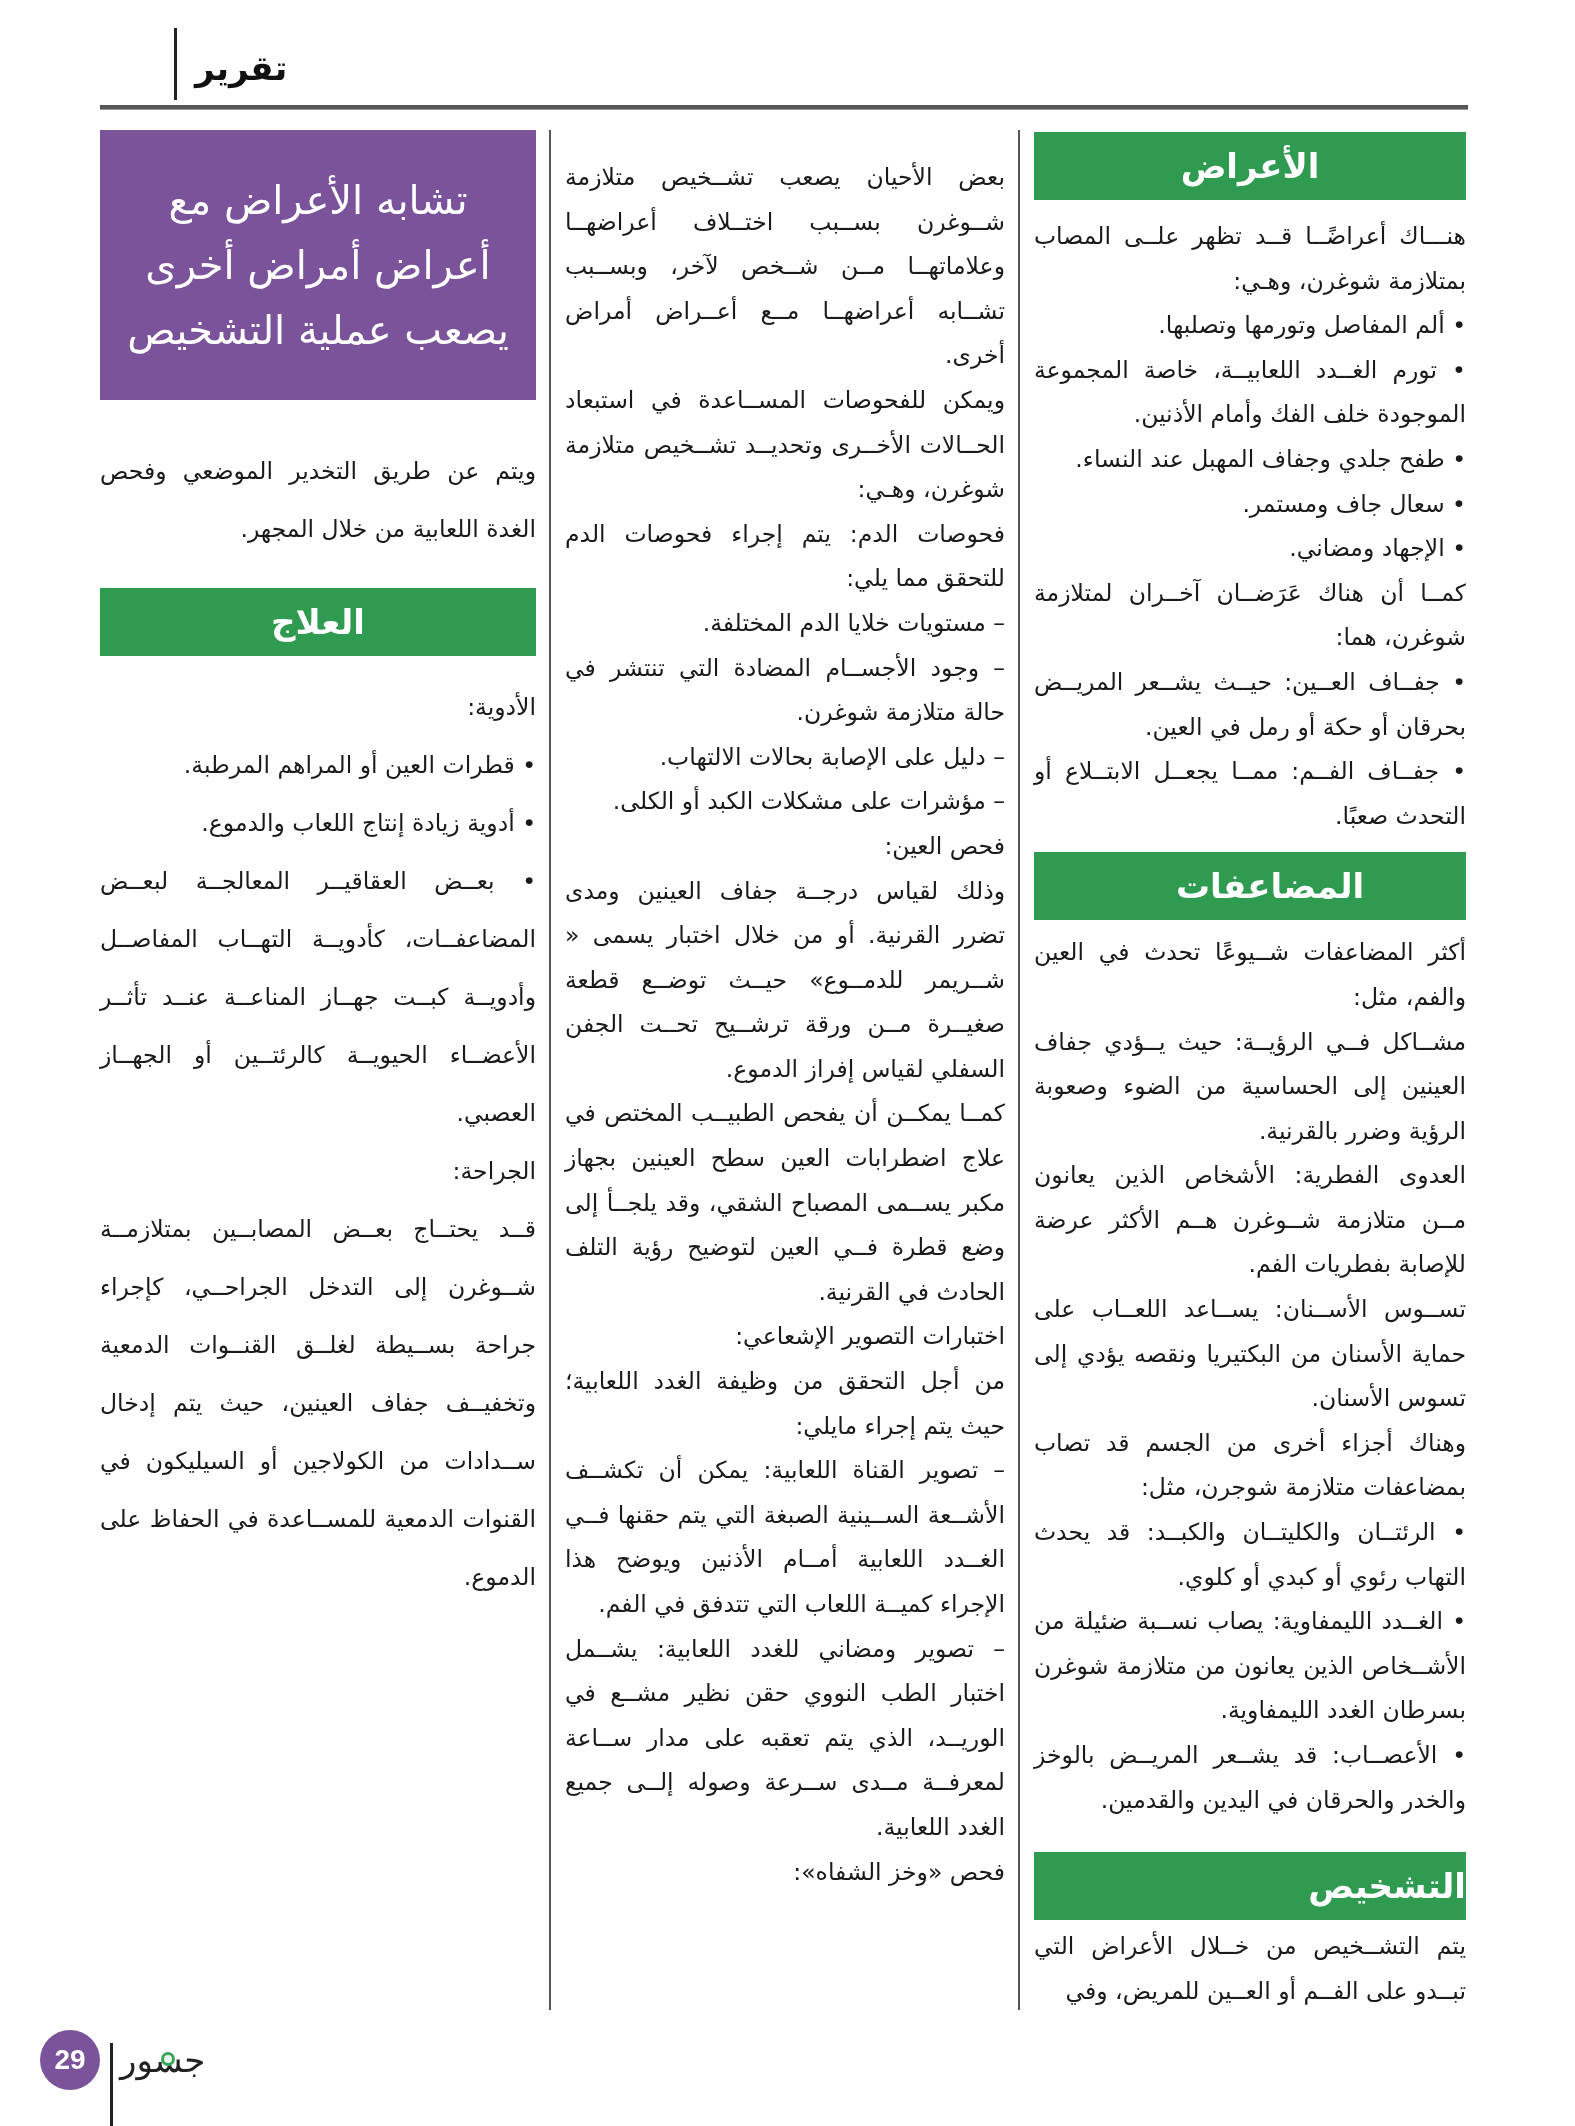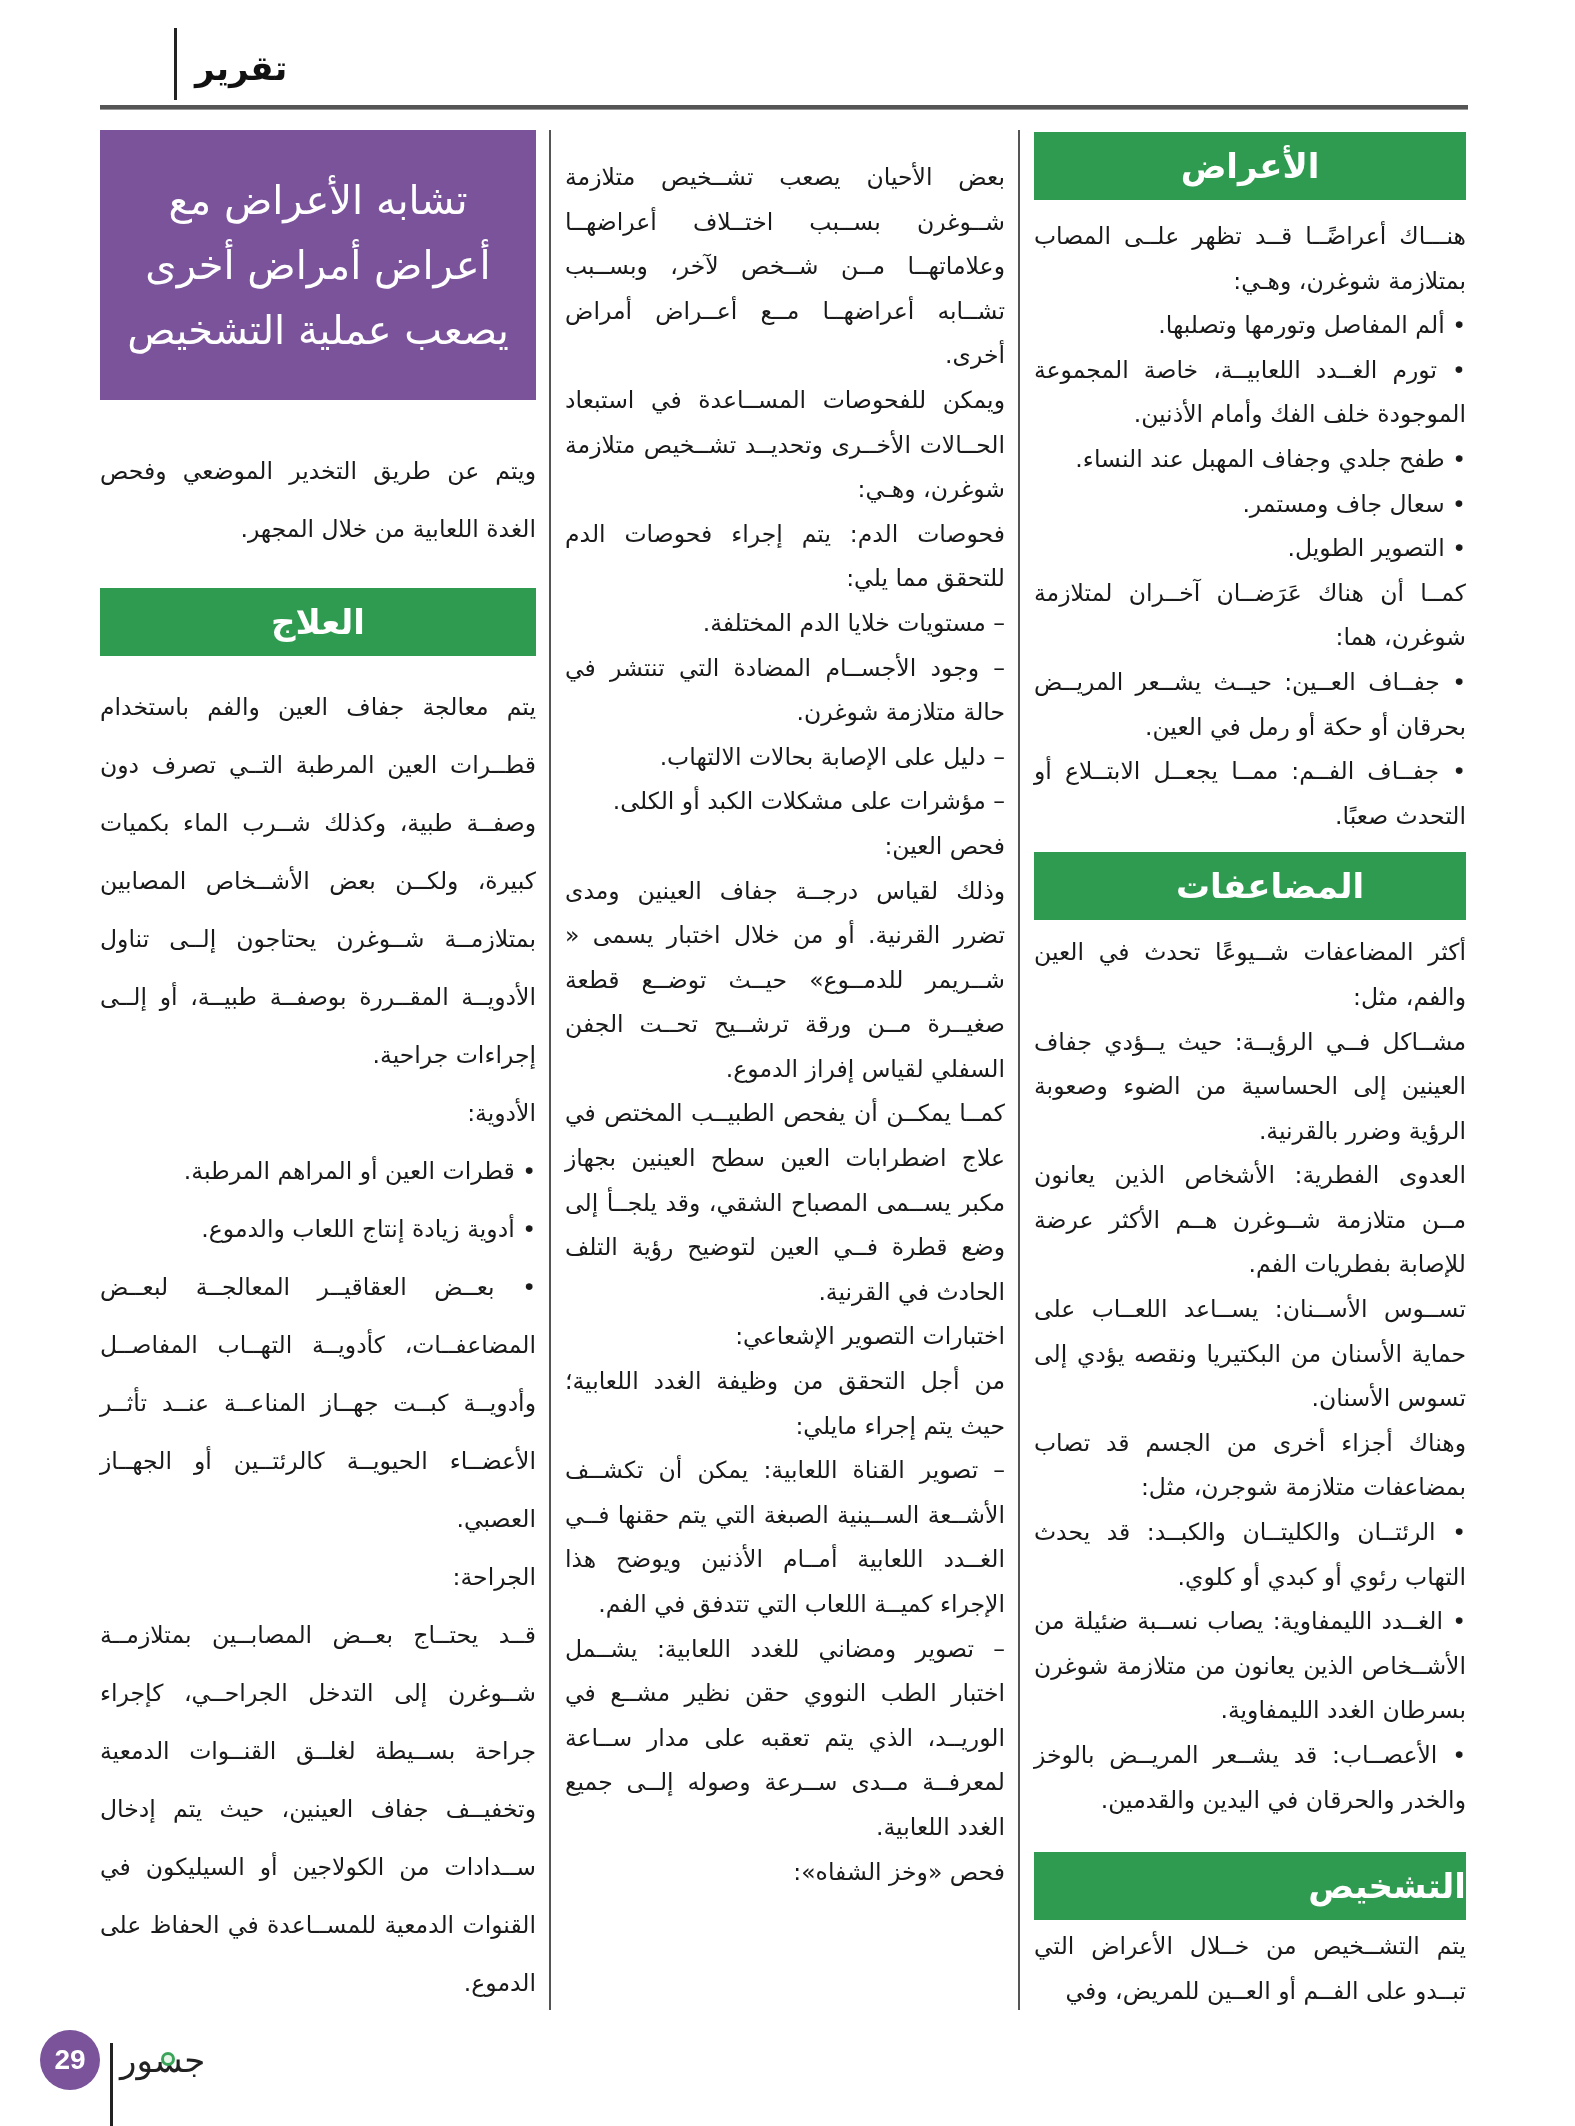--- a/index.html
+++ b/index.html
@@ -65,21 +65,21 @@
 <div class="vsep" style="left:1018px; top:130px; height:1880px;"></div>
 <div class="vsep" style="left:549px; top:130px; height:1880px;"></div>
 
 <div class="col col-right">
   <h2 class="green-head">الأعراض</h2>
   <p>هنـــاك أعراضًــا قــد تظهر علــى المصاب بمتلازمة شوغرن، وهـي:</p>
   <p>• ألم المفاصل وتورمها وتصلبها.</p>
   <p>• تورم الغــدد اللعابيــة، خاصة المجموعة الموجودة خلف الفك وأمام الأذنين.</p>
   <p>• طفح جلدي وجفاف المهبل عند النساء.</p>
   <p>• سعال جاف ومستمر.</p>
-  <p>• التصوير الطويل.</p>
+  <p>• الإجهاد ومضاني.</p>
   <p>كمــا أن هناك عَرَضــان آخــران لمتلازمة شوغرن، هما:</p>
   <p>• جفــاف العــين: حيــث يشــعر المريــض بحرقان أو حكة أو رمل في العين.</p>
   <p>• جفــاف الفــم: ممــا يجعــل الابتــلاع أو التحدث صعبًا.</p>
 
   <h2 class="green-head" style="margin-top:14px; margin-bottom:10px;padding-left:40px;">المضاعفات</h2>
   <p>أكثر المضاعفات شــيوعًا تحدث في العين والفم، مثل:</p>
   <p>مشــاكل فــي الرؤيــة: حيث يــؤدي جفاف العينين إلى الحساسية من الضوء وصعوبة الرؤية وضرر بالقرنية.</p>
   <p>العدوى الفطرية: الأشخاص الذين يعانون مــن متلازمة شــوغرن هــم الأكثر عرضة للإصابة بفطريات الفم.</p>
   <p>تســوس الأســنان: يســاعد اللعــاب على حماية الأسنان من البكتيريا ونقصه يؤدي إلى تسوس الأسنان.</p>
   <p>وهناك أجزاء أخرى من الجسم قد تصاب بمضاعفات متلازمة شوجرن، مثل:</p>
@@ -108,21 +108,20 @@
   <p>– تصوير ومضاني للغدد اللعابية: يشــمل اختبار الطب النووي حقن نظير مشــع في الوريــد، الذي يتم تعقبه على مدار ســاعة لمعرفــة مــدى ســرعة وصوله إلــى جميع الغدد اللعابية.</p>
   <p>فحص «وخز الشفاه»:</p>
 </div>
 
 <div class="col col-left">
   <div class="purple-box">تشابه الأعراض مع أعراض أمراض أخرى يصعب عملية التشخيص</div>
   <div style="height:42px;"></div>
   <p>ويتم عن طريق التخدير الموضعي وفحص الغدة اللعابية من خلال المجهر.</p>
   <div style="height:30px;"></div>
   <h2 class="green-head" style="margin-bottom:22px;">العلاج</h2>
-  <p>يتم معالجة جفاف العين والفم باستخدام قطــرات العين المرطبة التــي تصرف دون وصفــة طبية، وكذلك شــرب الماء بكميات كبيرة، ولكــن بعض الأشــخاص المصابين بمتلازمــة شــوغرن يحتاجون إلــى تناول الأدويــة المقــررة بوصفــة طبيــة، أو إلــى إجراءات جراحية.</p>
   <p>الأدوية:</p>
   <p>• قطرات العين أو المراهم المرطبة.</p>
   <p>• أدوية زيادة إنتاج اللعاب والدموع.</p>
   <p>• بعــض العقاقيــر المعالجــة لبعــض المضاعفــات، كأدويــة التهــاب المفاصــل وأدويــة كبــت جهــاز المناعــة عنــد تأثــر الأعضــاء الحيويــة كالرئتــين أو الجهــاز العصبي.</p>
   <p>الجراحة:</p>
   <p>قــد يحتــاج بعــض المصابــين بمتلازمــة شــوغرن إلى التدخل الجراحــي، كإجراء جراحة بســيطة لغلــق القنــوات الدمعية وتخفيــف جفاف العينين، حيث يتم إدخال ســدادات من الكولاجين أو السيليكون في القنوات الدمعية للمســاعدة في الحفاظ على الدموع.</p>
 </div>
 
 <div class="footer-badge">29</div>
 <div class="footer-vline"></div>

